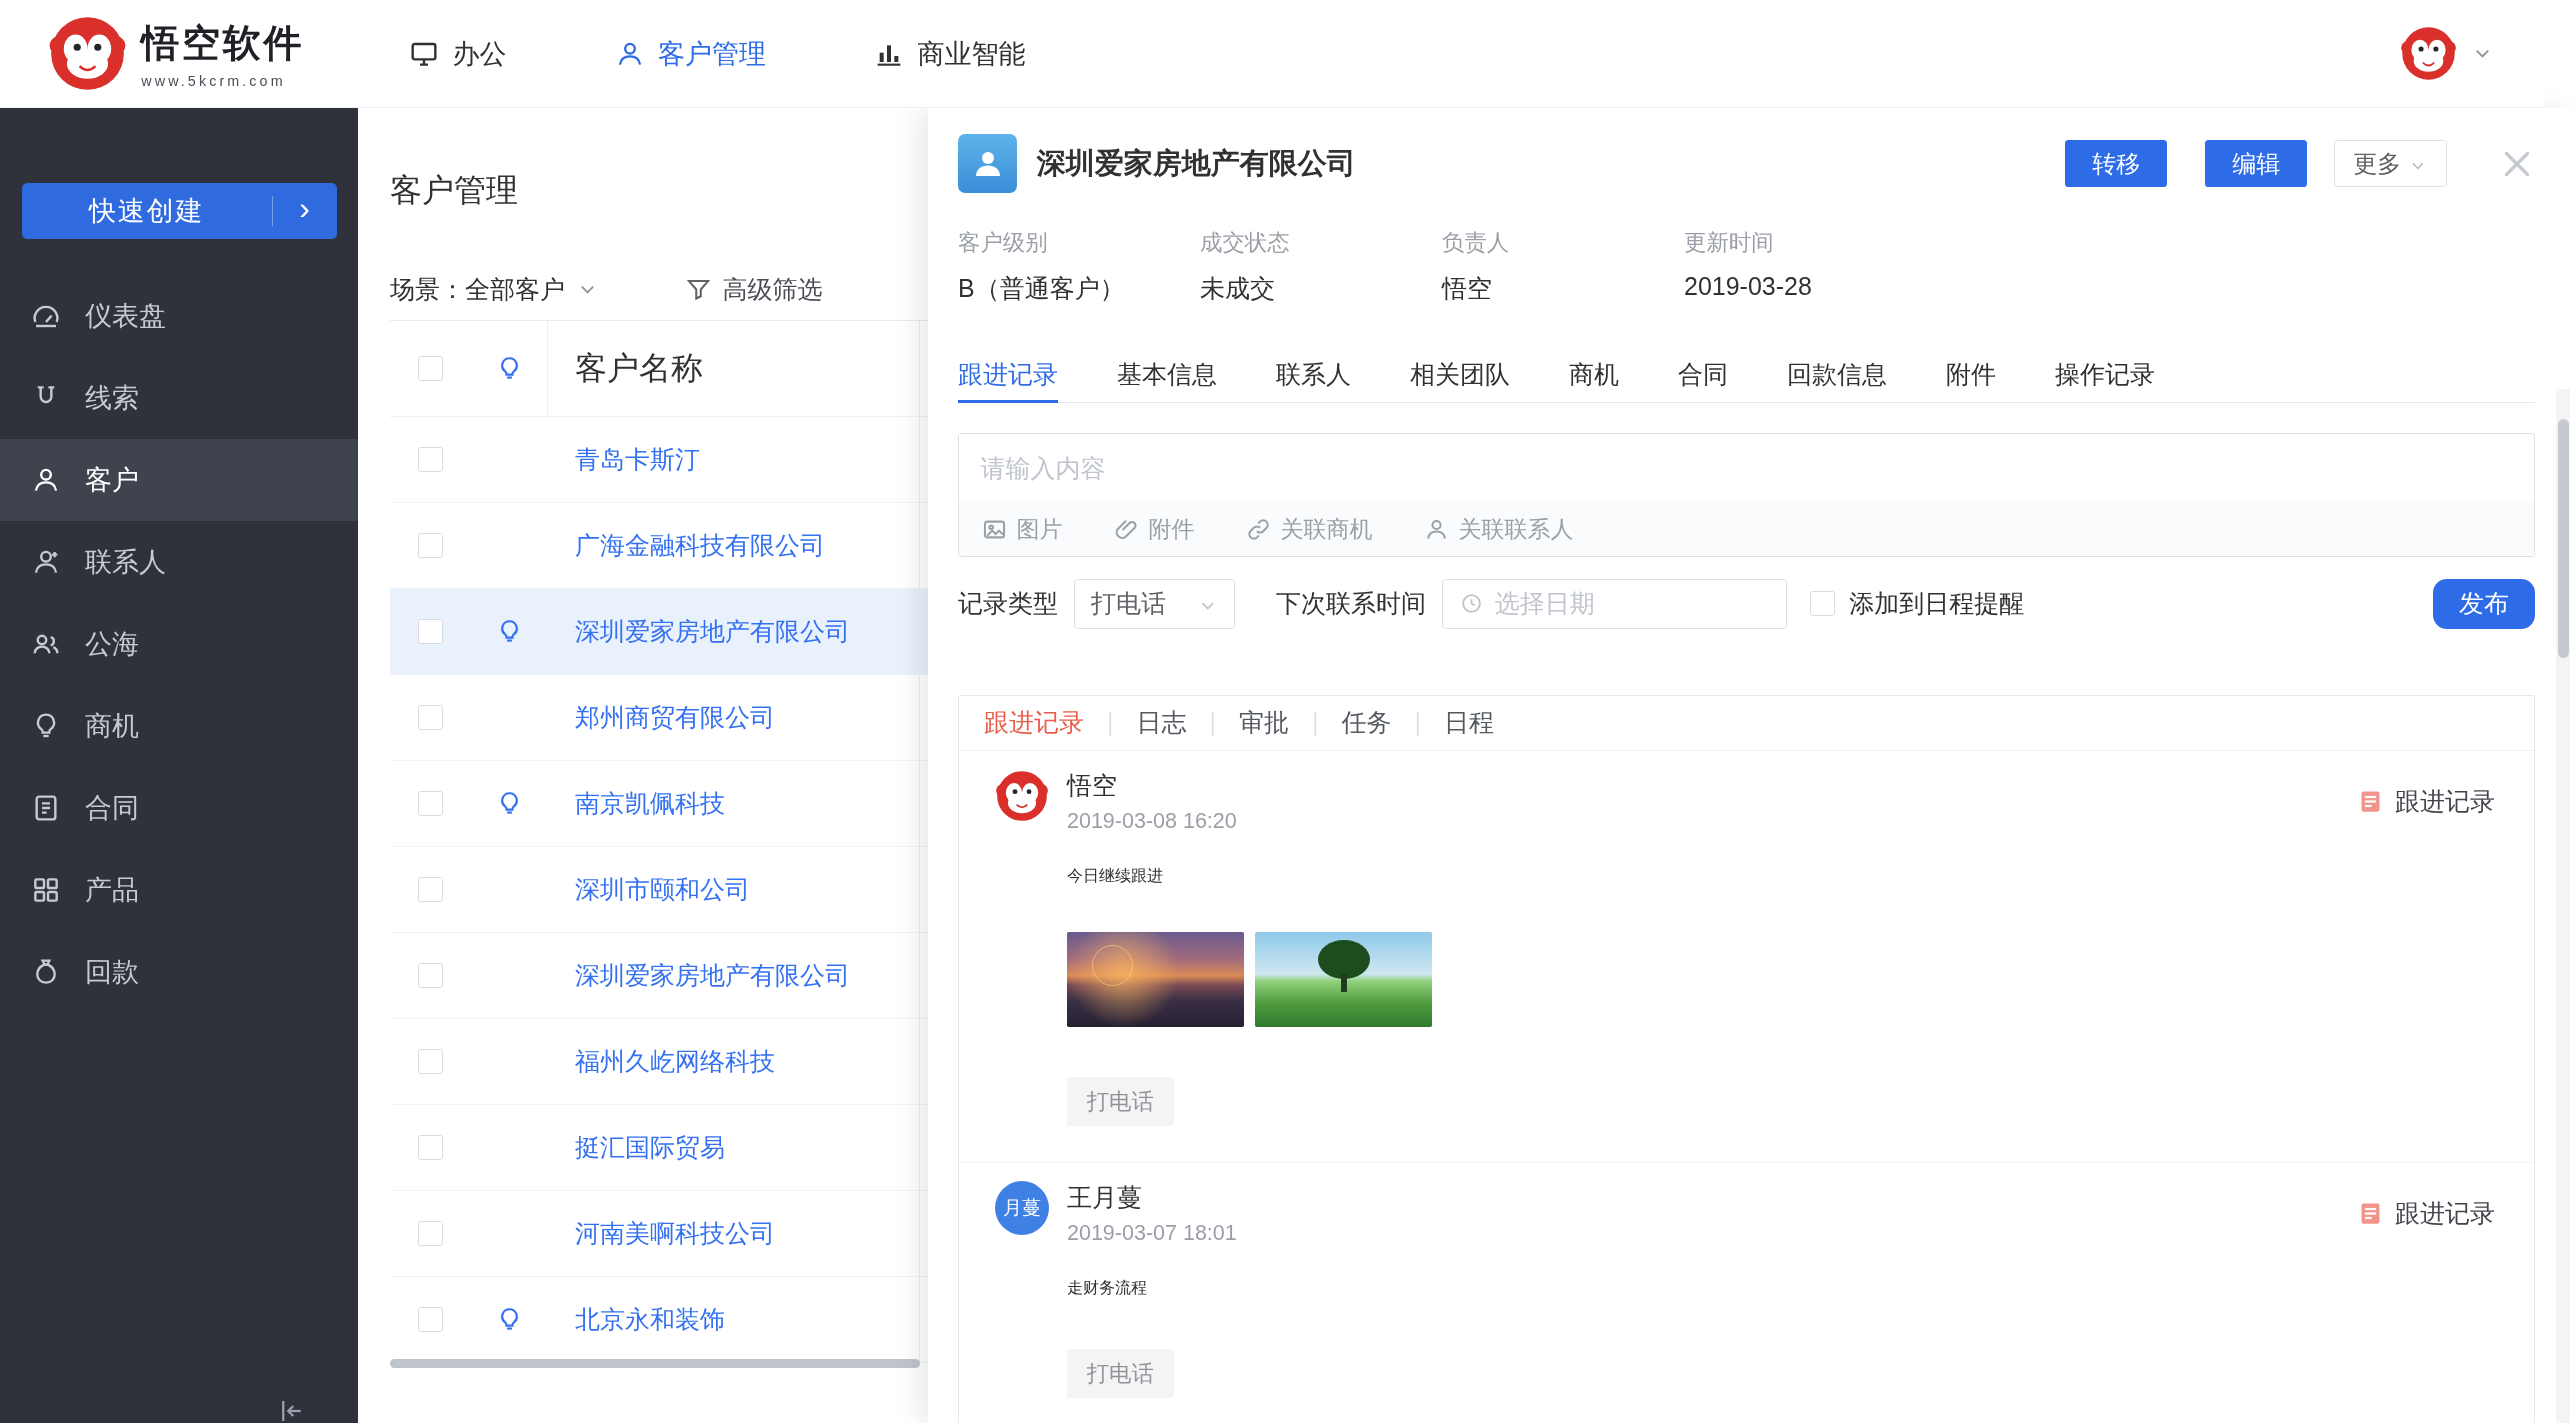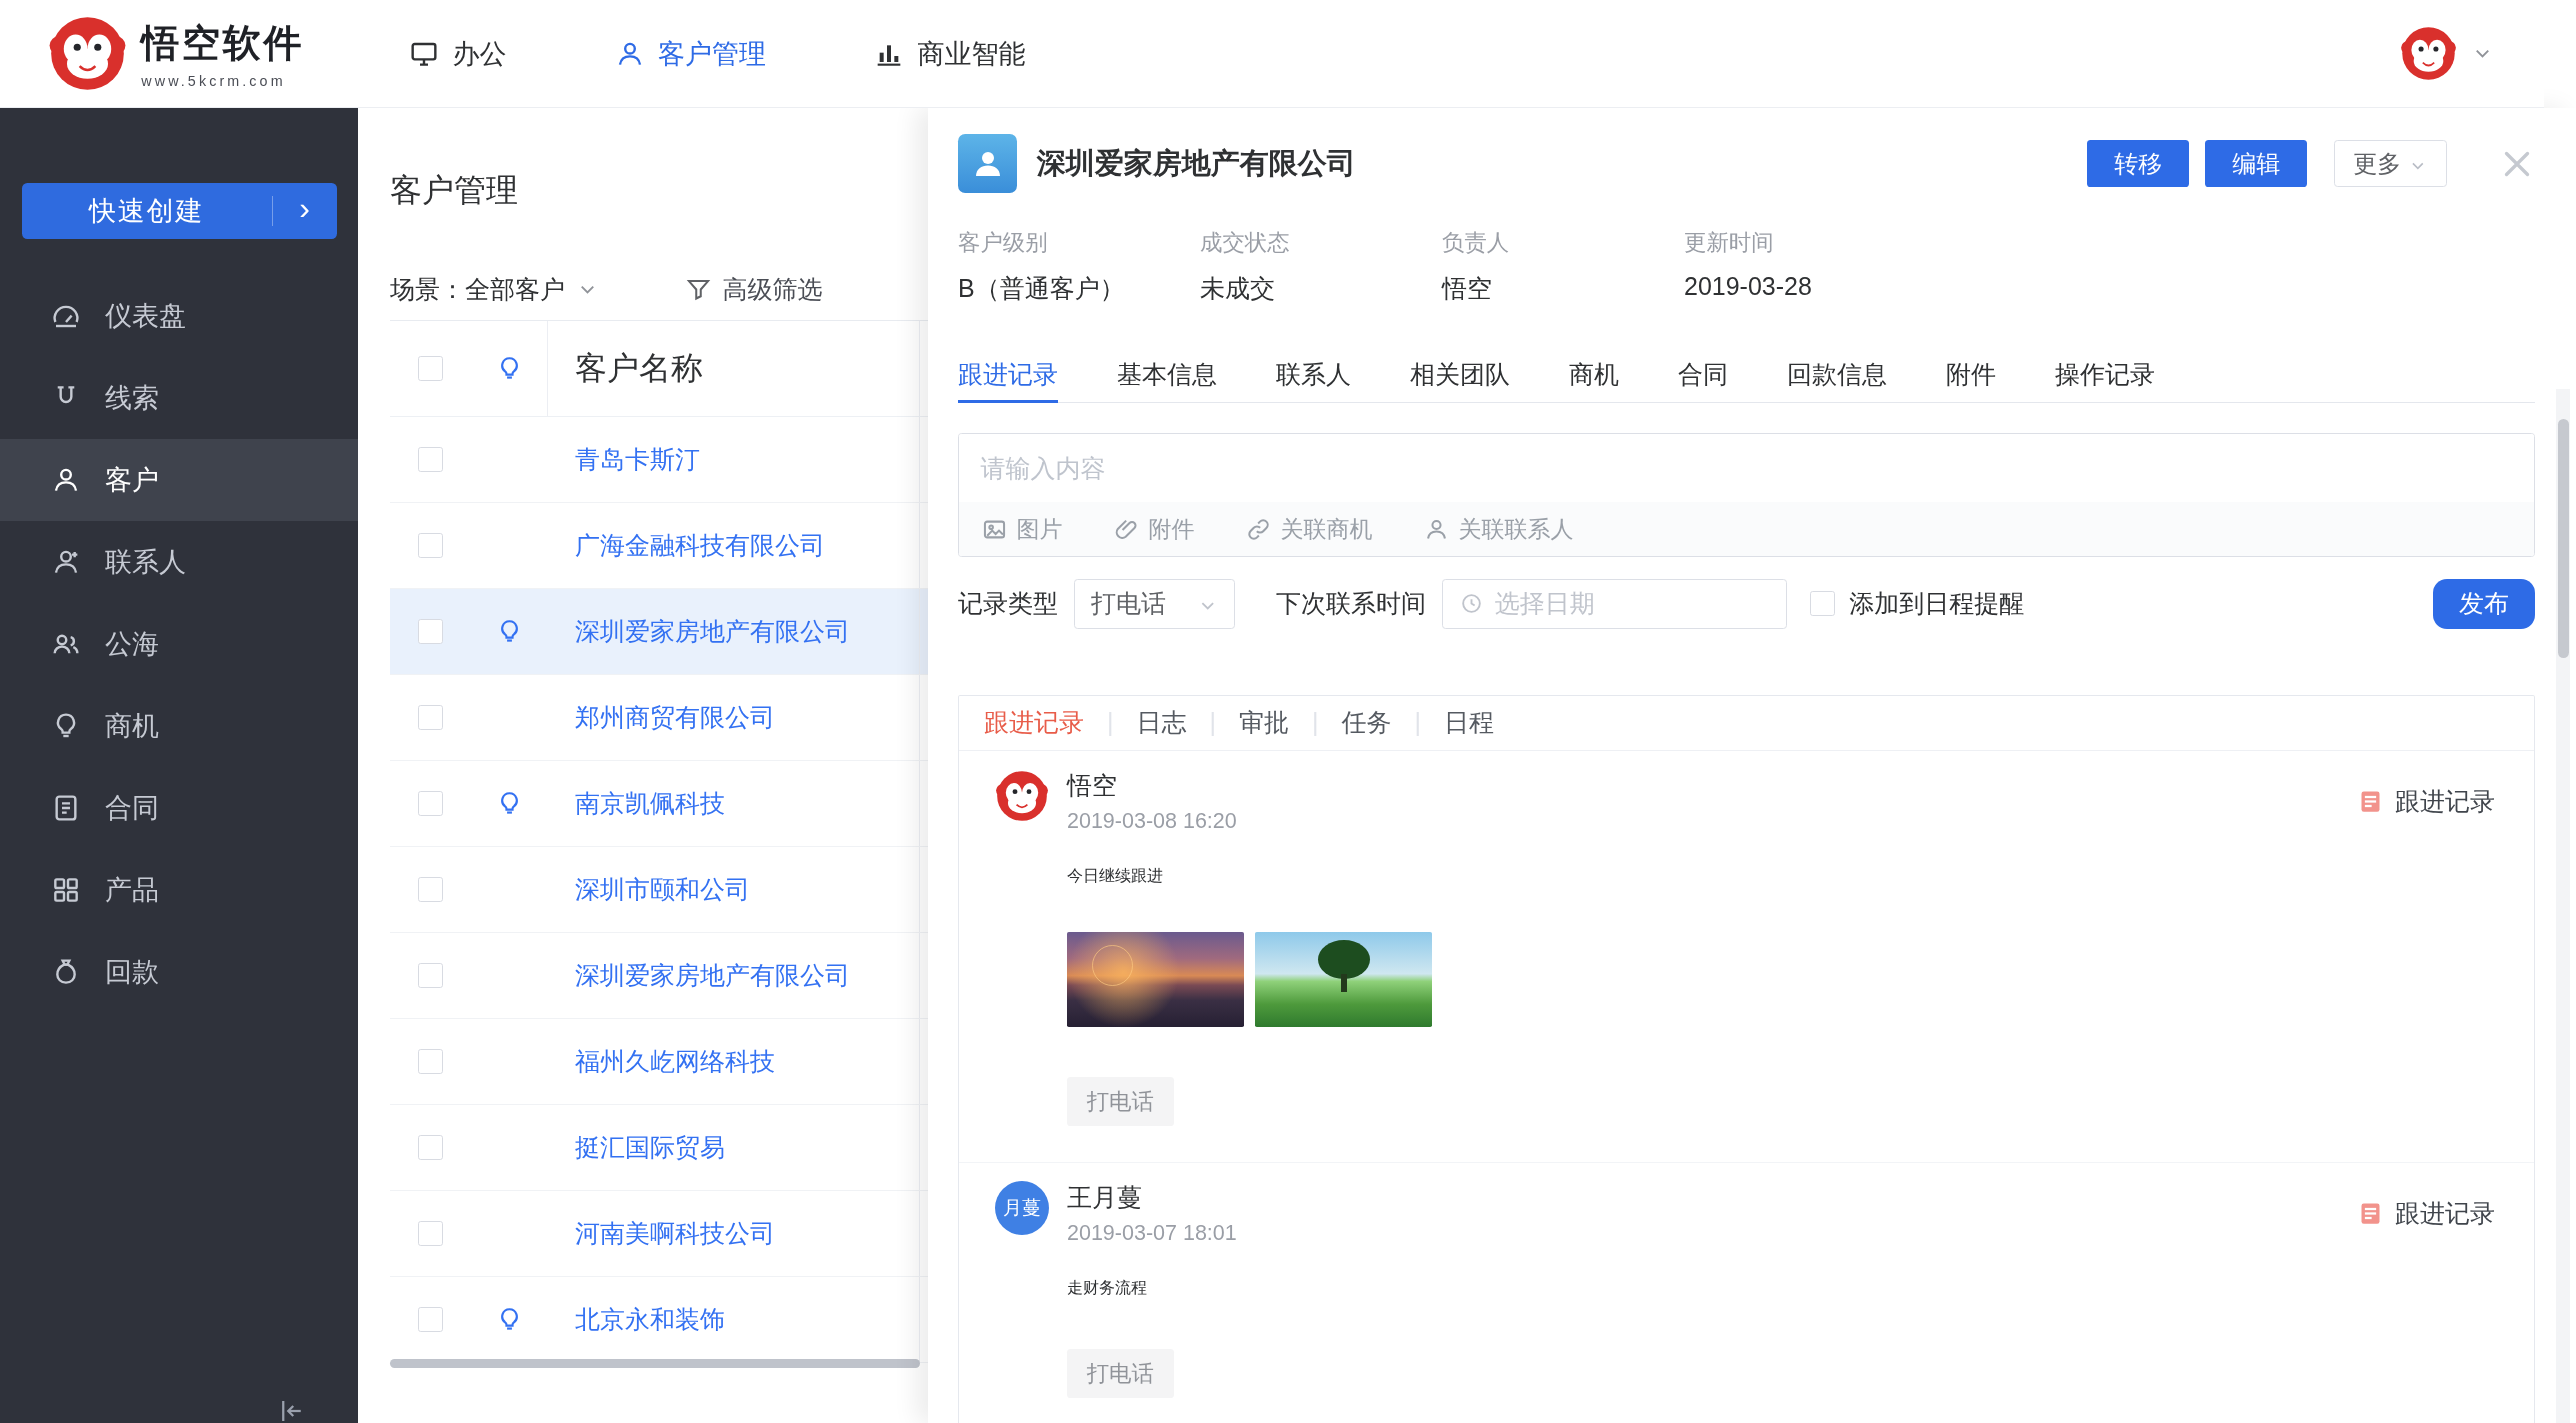--- a/index.html
+++ b/index.html
@@ -27,21 +27,21 @@
   .chev svg { width:100%; height:100%; }
 
   
   .sidebar { position:absolute; top:108px; left:0; width:358px; height:1315px; background:#2f323b; z-index:25; }
   .quick-create { margin:75px 21.5px 0; height:56px; background:#2f6bdf; border-radius:5.4px; color:#fff;
                   display:flex; align-items:center; font-size:27px; cursor:pointer; }
   .qc-label { flex:1; text-align:center; letter-spacing:1.8px; }
   .qc-div { width:0.9px; height:30px; background:rgba(255,255,255,.35); }
   .qc-arrow { width:64px; text-align:center; font-size:32px; line-height:1; padding-bottom:5.4px; }
   .menu { margin-top:36px; }
-  .menu-item { height:82px; display:flex; align-items:center; padding-left:50px; gap:23px;
+  .menu-item { height:82px; display:flex; align-items:center; padding-left:30px; gap:23px;
                color:#c6cad3; font-size:27px; cursor:pointer; }
   .menu-item svg { width:32px; height:32px; }
   .menu-item.active { background:#3f434d; color:#fff; }
   .collapse-ctl { position:absolute; bottom:0px; left:277px; width:30px; height:27px; color:#9aa0ad; overflow:hidden; }
   .collapse-ctl svg { width:30px; height:30px; }
 
   
   .listpanel { position:absolute; top:108px; left:358px; width:698px; height:1315px; background:#fff; z-index:5; }
   .lp-inner { padding-left:32px; }
   .lp-title { padding-top:61px; font-size:32px; font-weight:500; color:#2f3133; }
@@ -65,21 +65,21 @@
 
   
   .overlay { position:absolute; top:108px; left:928px; width:1648px; height:1315px; background:#fff;
              box-shadow:-12.5px 0 23px rgba(0,0,0,.08); z-index:20; padding:0 41px 0 30px; overflow:hidden; }
   .dt-head { display:flex; align-items:center; margin-top:26px; }
   .dt-avatar { width:59px; height:59px; border-radius:7.2px; background:linear-gradient(180deg,#5db4e8,#3a8ed9);
                display:flex; align-items:center; justify-content:center; flex:0 0 59px; }
   .dt-avatar svg { width:36px; height:36px; }
   .dt-title { font-size:29px; font-weight:600; color:#2f3133; margin-left:19.7px; flex:1; }
   .btn { height:47px; border-radius:3.6px; font-size:24px; display:flex; align-items:center; justify-content:center; cursor:pointer; }
-  .btn-primary { background:#2e6be6; color:#fff; width:102px; margin-left:16px; }
+  .btn-primary { background:#2e6be6; color:#fff; width:102px; margin-left:38px; }
   .btn-plain { background:#fff; border:0.9px solid #dcdfe6; color:#606266; padding:0 18px; margin-left:27px; gap:7.2px; }
   .btn-plain .chev { width:19.7px; height:19.7px; color:#b9bdc6; }
   .close-btn { margin-left:52px; width:36px; height:36px; cursor:pointer; }
   .close-btn svg { width:100%; height:100%; }
 
   .dt-fields { display:flex; margin-top:34px; }
   .dt-field { width:242px; }
   .dt-field:last-child { width:auto; }
   .f-label { font-size:22.4px; color:#9a9ea6; }
   .f-value { font-size:25px; color:#2f3133; margin-top:14.3px; }

